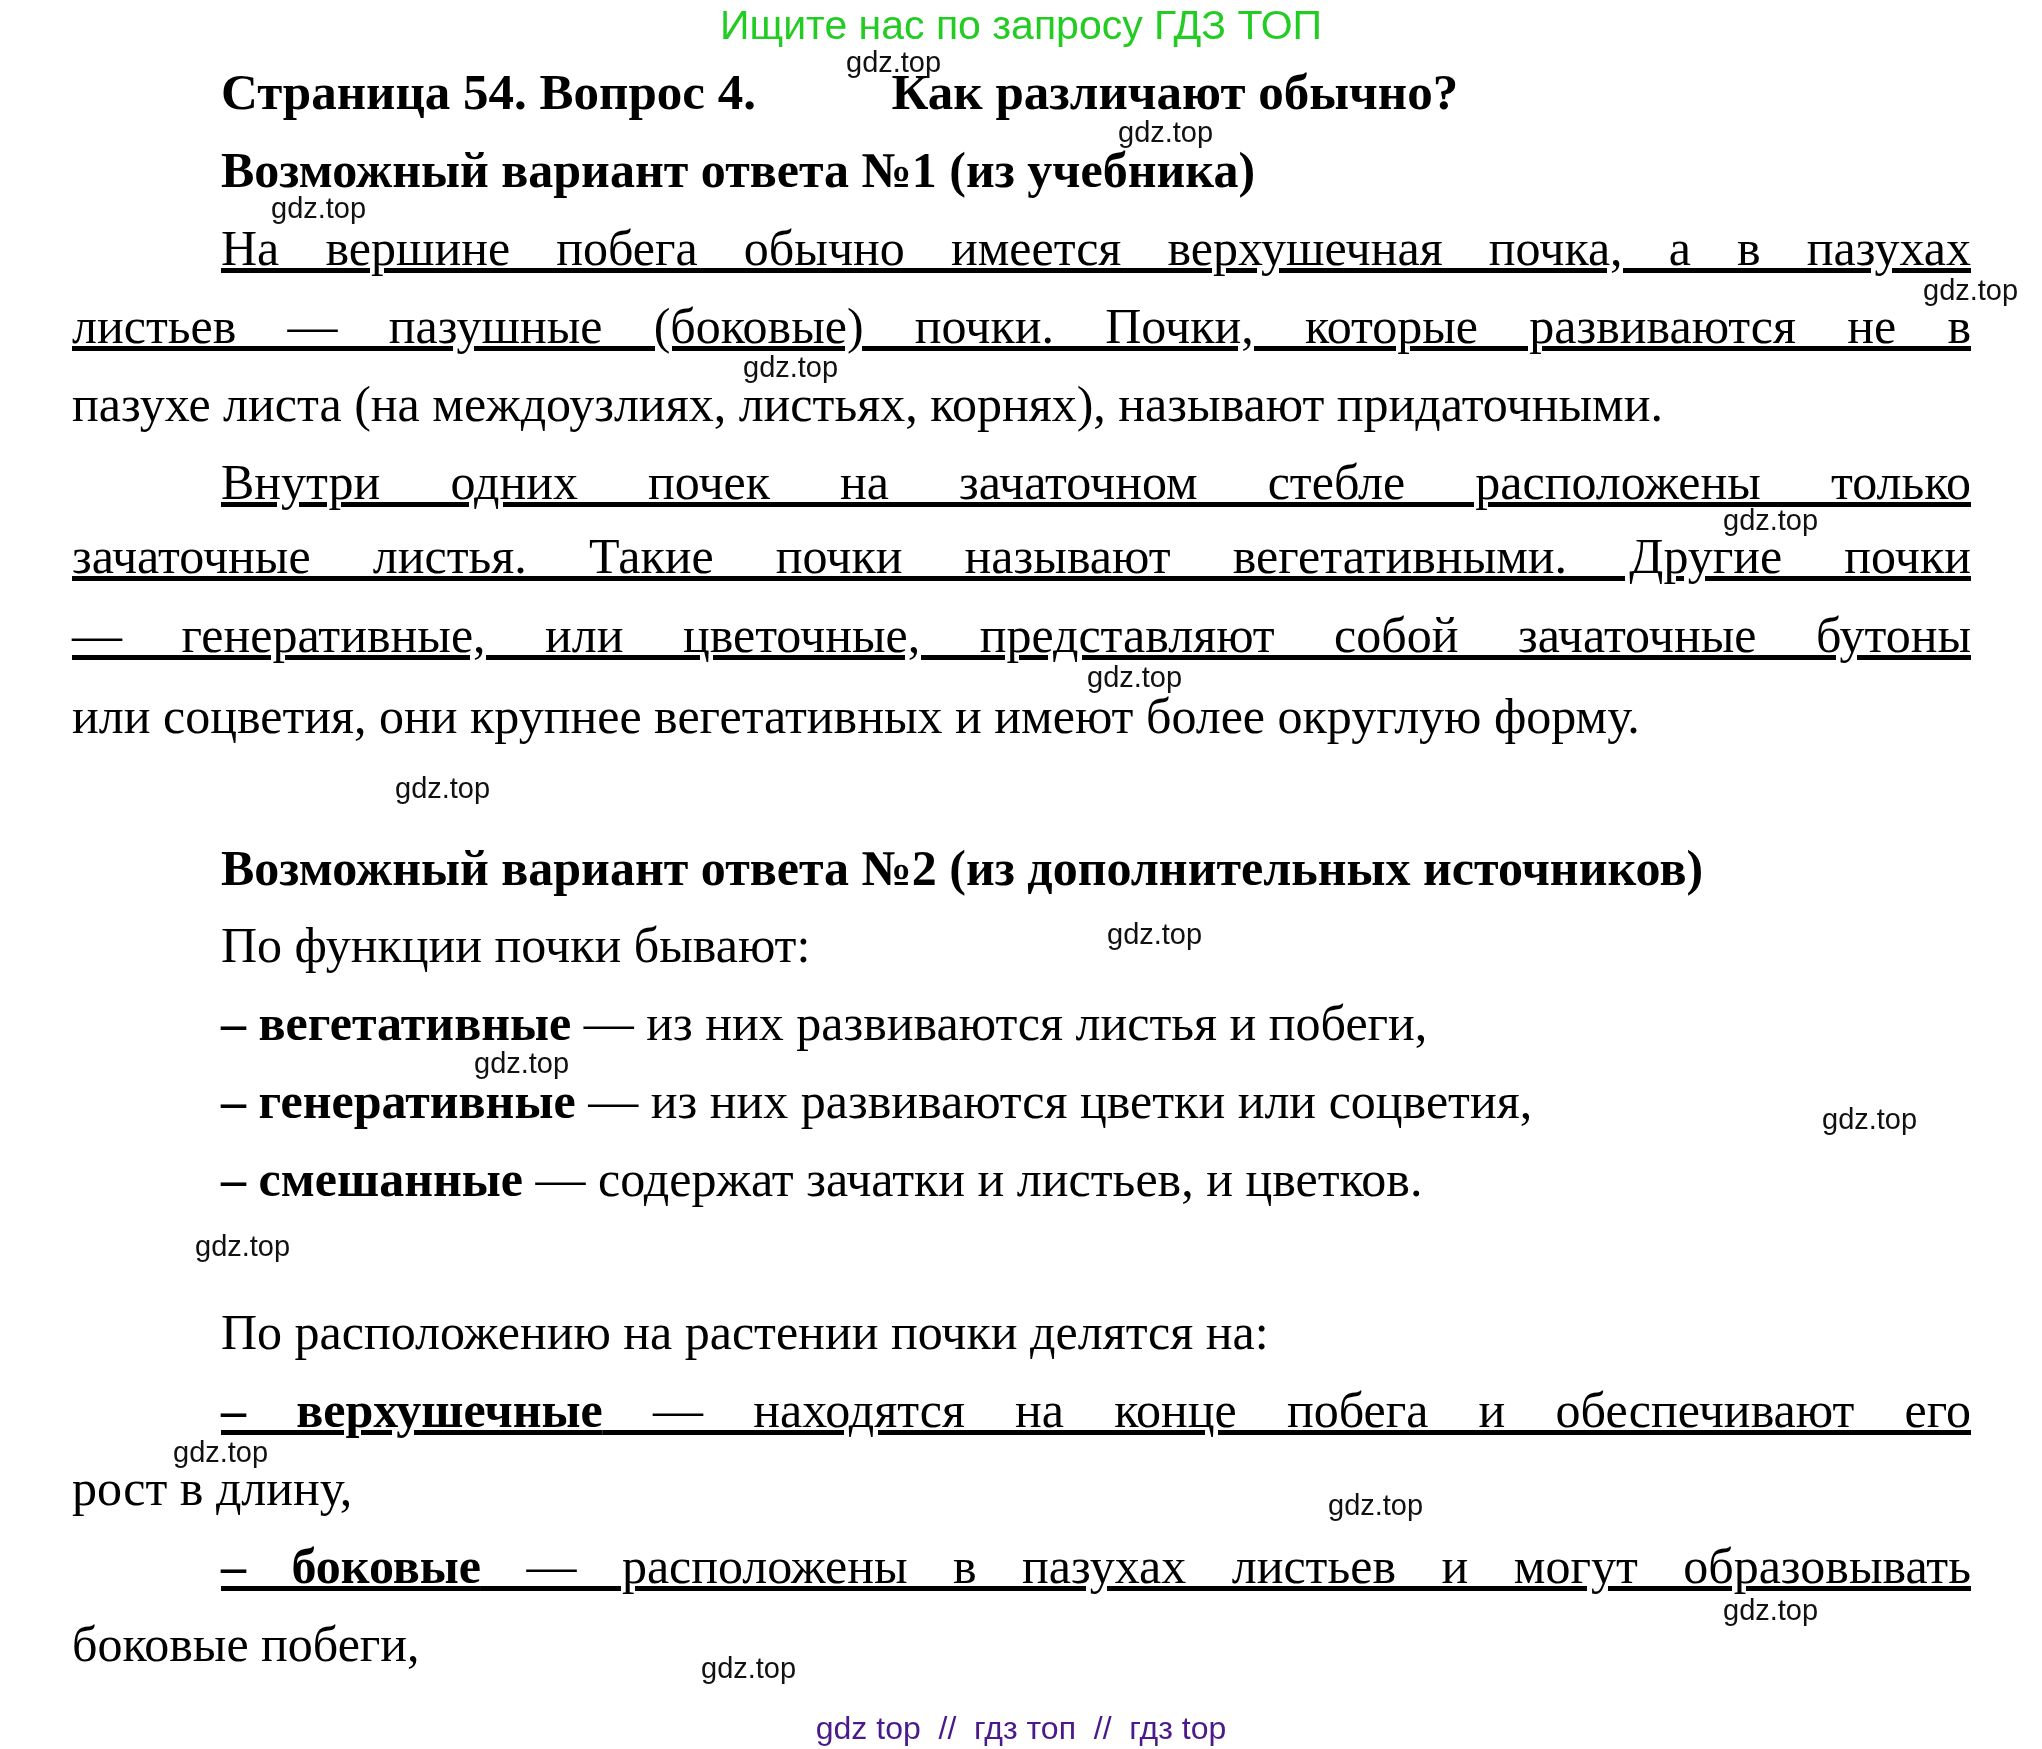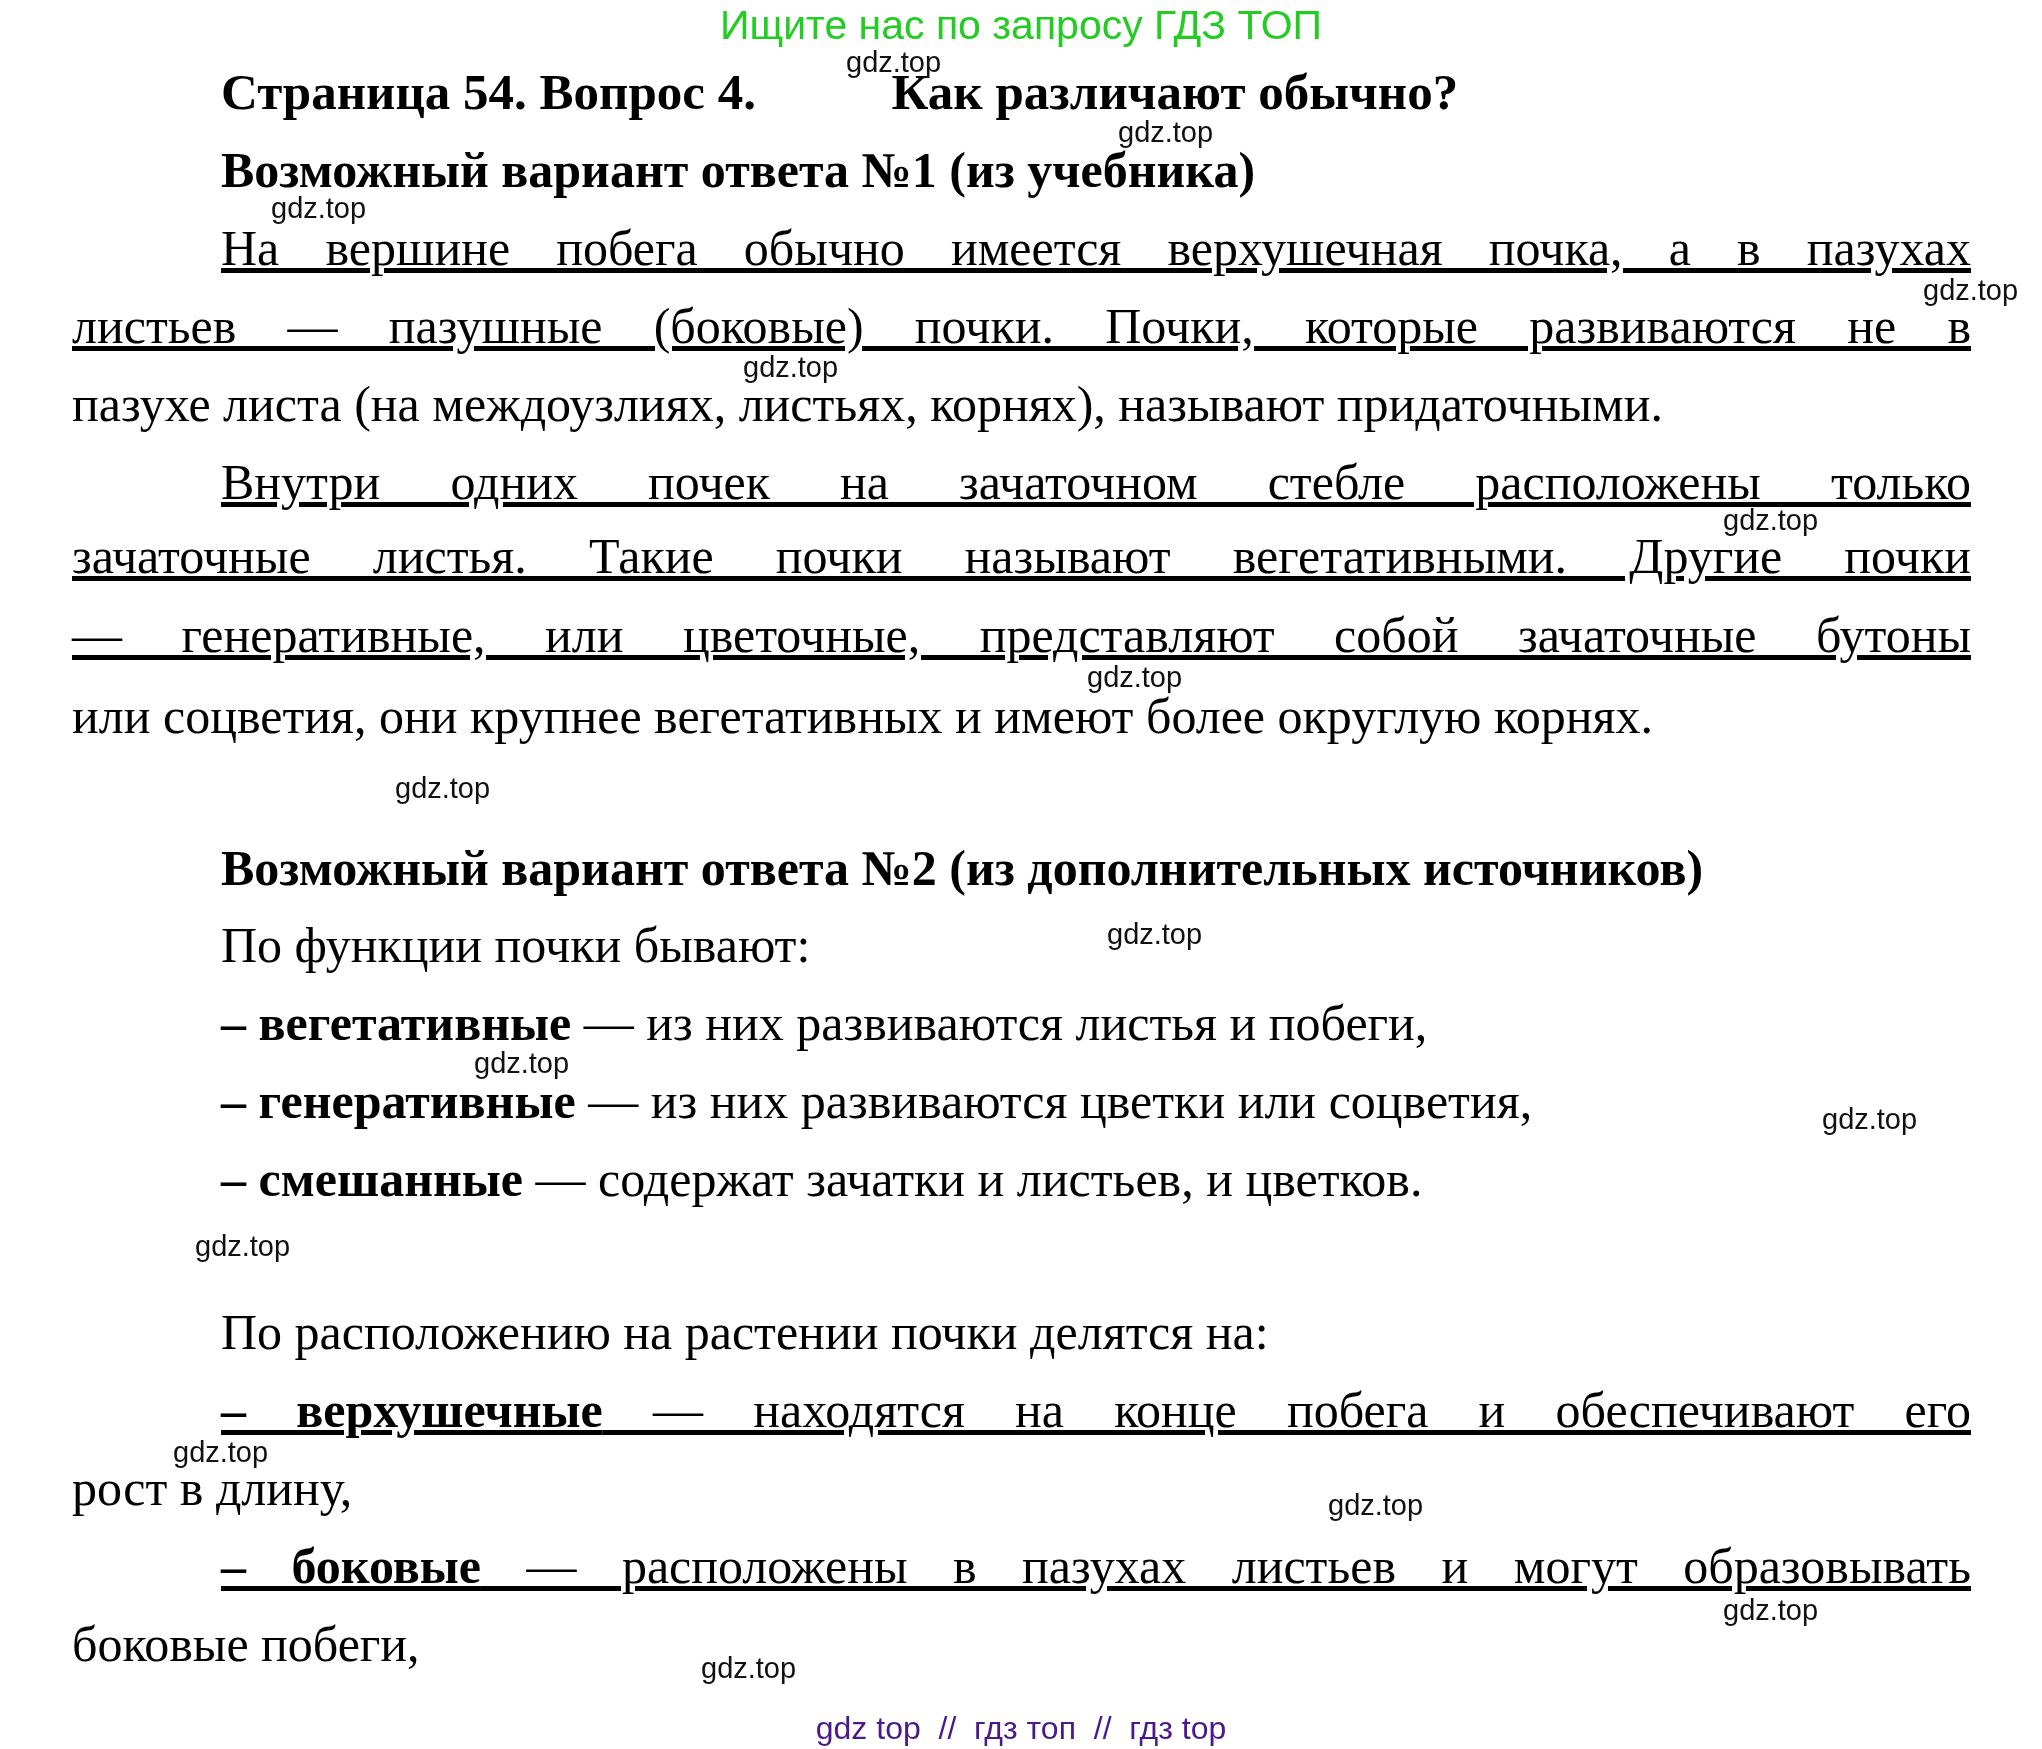--- a/index.html
+++ b/index.html
@@ -23,21 +23,21 @@
 </div>
 
 <div class="line h" style="top:140px;left:221px;">Возможный вариант ответа №1 (из учебника)</div>
 
 <div class="line just" style="top:218px;left:221px;width:1750px;">На вершине побега обычно имеется верхушечная почка, а в пазухах</div>
 <div class="line just" style="top:296px;width:1899px;">листьев — пазушные (боковые) почки. Почки, которые развиваются не в</div>
 <div class="line" style="top:374px;">пазухе листа (на междоузлиях, листьях, корнях), называют придаточными.</div>
 <div class="line just" style="top:452px;left:221px;width:1750px;">Внутри одних почек на зачаточном стебле расположены только</div>
 <div class="line just" style="top:526px;width:1899px;">зачаточные листья. Такие почки называют вегетативными. Другие почки</div>
 <div class="line just" style="top:605px;width:1899px;">— генеративные, или цветочные, представляют собой зачаточные бутоны</div>
-<div class="line" style="top:686px;">или соцветия, они крупнее вегетативных и имеют более округлую корнях.</div>
+<div class="line" style="top:686px;">или соцветия, они крупнее вегетативных и имеют более округлую форму.</div>
 
 <div class="line h" style="top:838px;left:221px;">Возможный вариант ответа №2 (из дополнительных источников)</div>
 <div class="line" style="top:915px;left:221px;">По функции почки бывают:</div>
 
 <div class="line" style="top:993px;left:221px;">
   <b>– вегетативные</b><span> — из них развиваются листья и побеги,</span>
 </div>
 <div class="line" style="top:1071px;left:221px;">
   <b>– генеративные</b><span> — из них развиваются цветки или соцветия,</span>
 </div>

